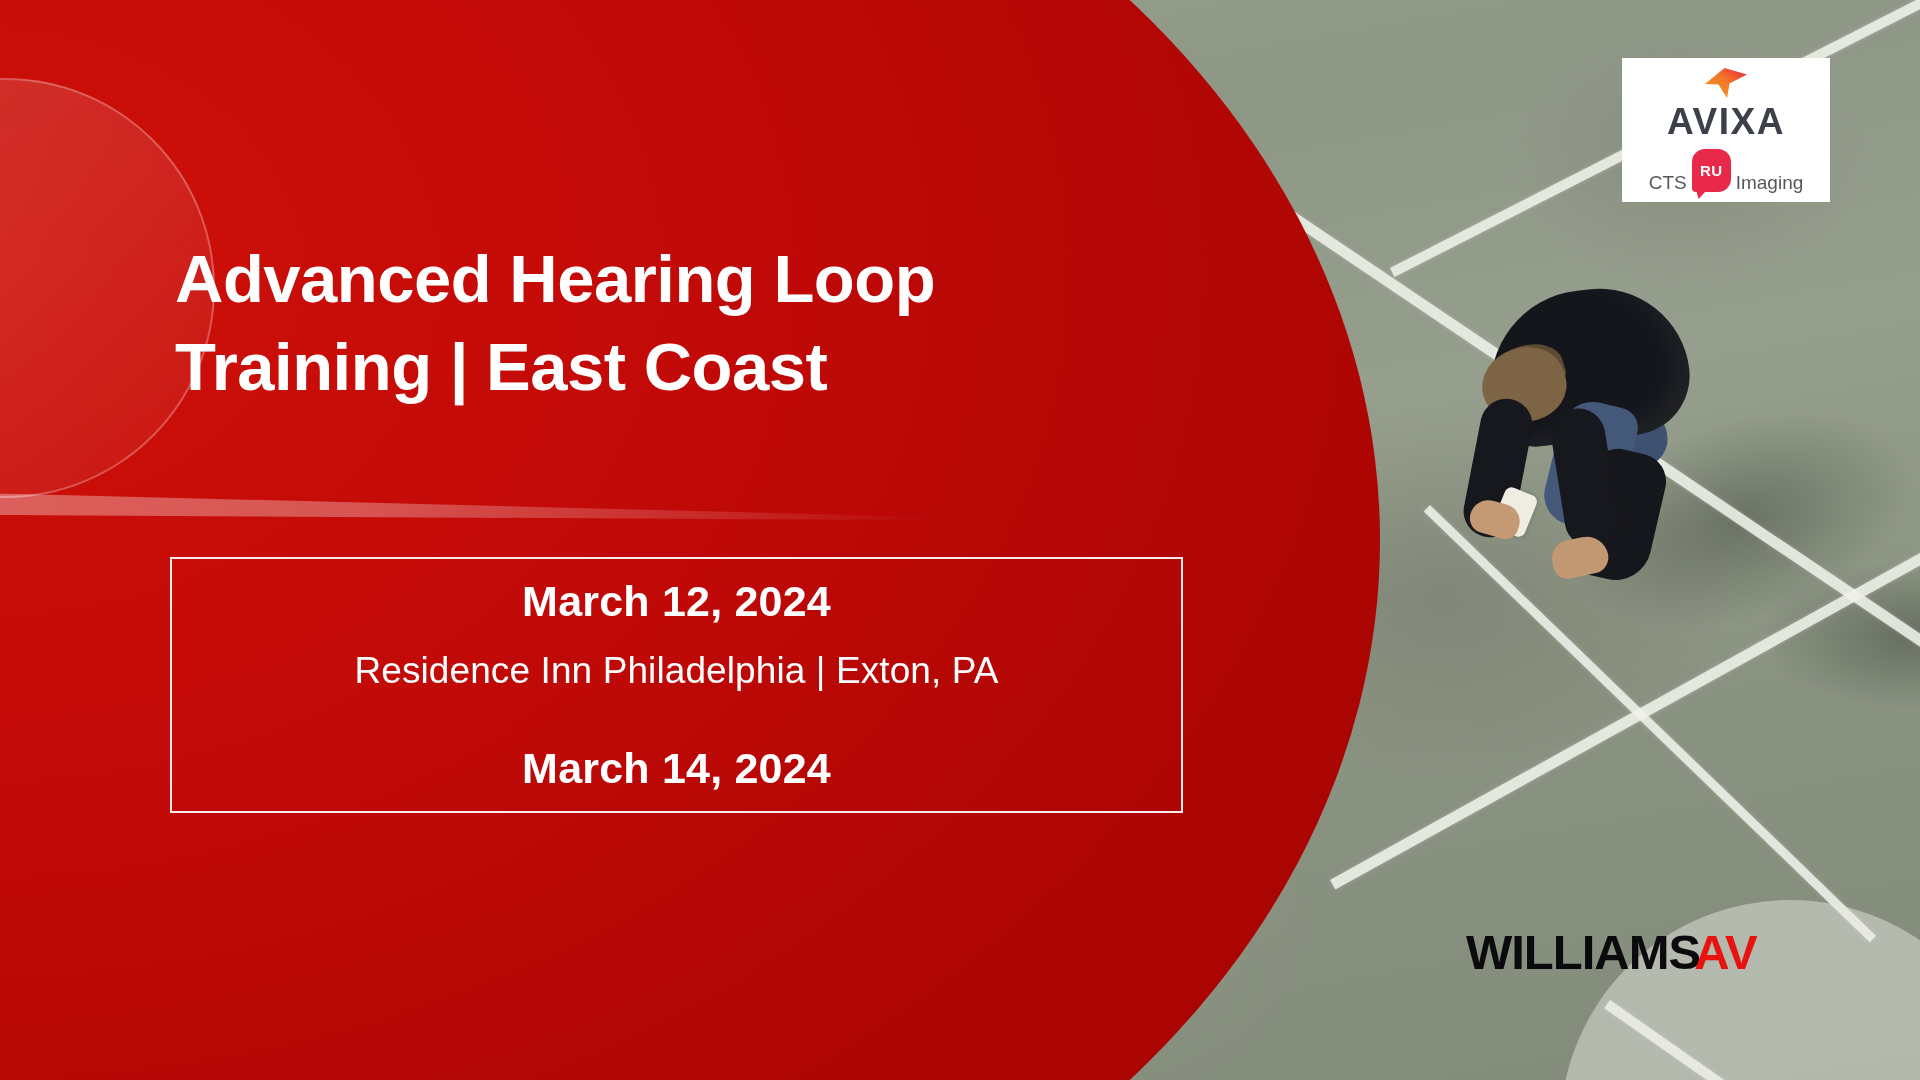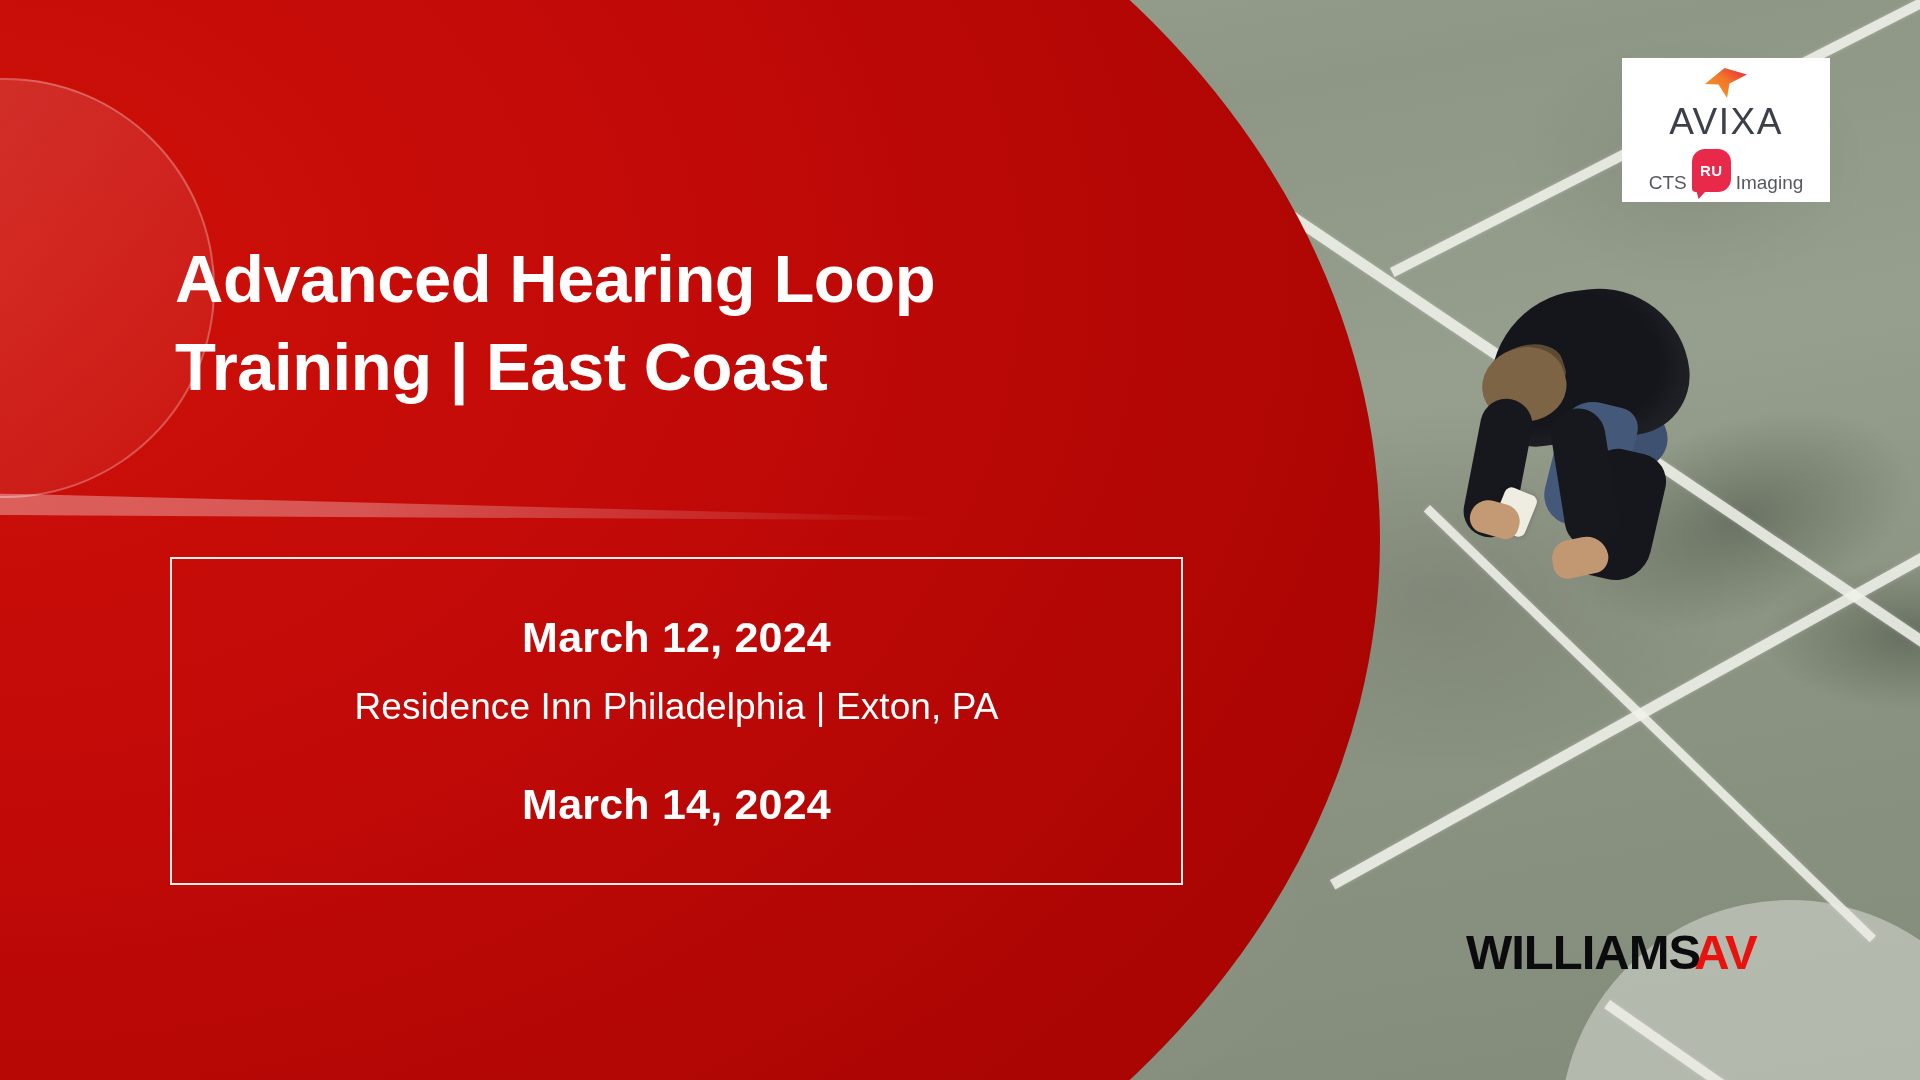--- a/index.html
+++ b/index.html
@@ -172,21 +172,21 @@
     line-height:1.32;
     letter-spacing:-.5px;
     margin-top:25px;
   }
   .headline .ln { display:block; white-space:nowrap; }
 
   
   .date-box {
     position:absolute;
     left:170px; top:557px;
-    width:1013px; height:328px;
+    width:1013px; height:256px;
     border:2px solid rgba(255,255,255,.92);
     display:flex;
     flex-direction:column;
     align-items:center;
     justify-content:center;
     gap:48px;
     color:#ffffff;
     text-align:center;
   }
   .ev-date {
@@ -211,21 +211,21 @@
     background:#ffffff;
     display:flex;
     flex-direction:column;
     align-items:center;
     justify-content:center;
     gap:2px;
   }
   .avixa-mark { width:42px; height:30px; display:block; margin-bottom:3px; }
   .avixa-word {
     font-size:37px;
-    font-weight:normal;
+    font-weight:bold;
     letter-spacing:1.5px;
     color:#3b4049;
     line-height:1;
   }
   .avixa-sub {
     display:flex;
     align-items:flex-end;
     gap:5px;
     font-size:19px;
     color:#56585c;

